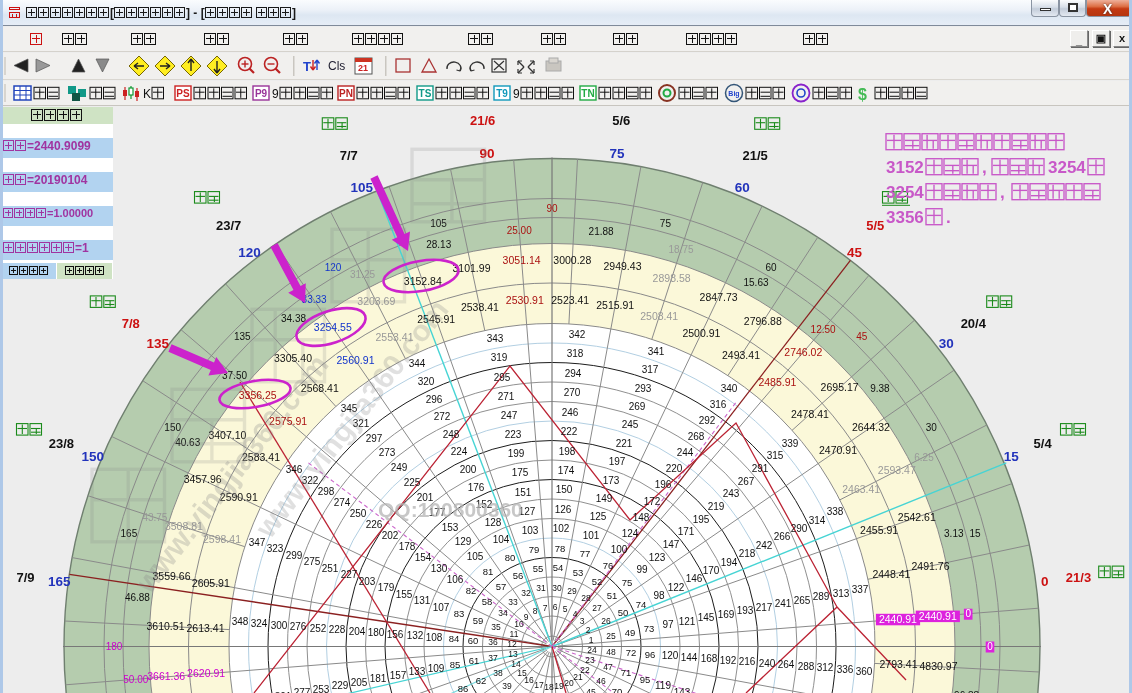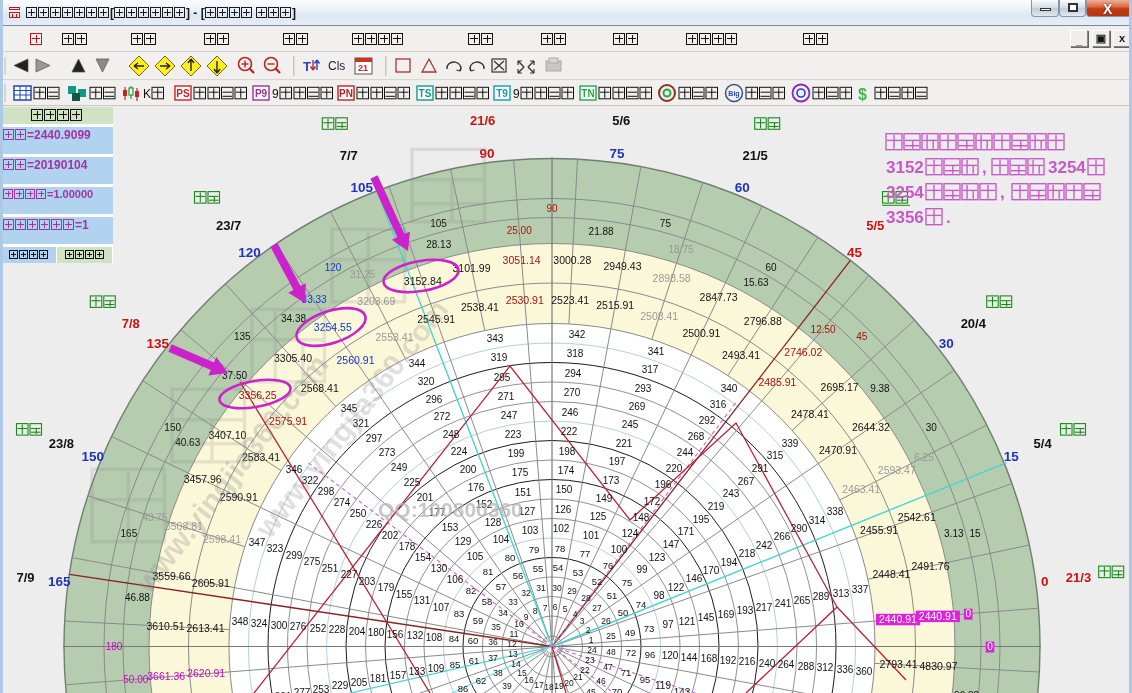--- a/index.html
+++ b/index.html
@@ -19,21 +19,21 @@
 #bmin i{position:absolute;left:8px;top:8px;width:11px;height:3px;background:#fff;border:1px solid #333}
 #bmax i{position:absolute;left:8px;top:3px;width:10px;height:9px;border:2px solid #333;background:#fff}
 #bclose i{position:absolute;left:16px;top:1px;color:#fff;font-weight:bold;font-size:14px;font-style:normal;text-shadow:0 0 2px #333}
 #menu{position:absolute;left:0;top:27px;width:1132px;height:25px;background:#f1f0ee;border-bottom:1px solid #d5d2cc;font-size:13px;color:#111}
 #menu span{position:absolute;top:5px}
 .mdib{position:absolute;top:3px;width:18px;height:17px;background:#efeeec;border:1px solid #fff;border-right-color:#888;border-bottom-color:#888;box-shadow:1px 1px 0 #666;text-align:center;font-size:11px;font-weight:bold;line-height:15px}
 #tb1{position:absolute;left:0;top:53px;width:1132px;height:27px;background:#f1f0ee;border-bottom:1px solid #d9d6d0}
 #tb2{position:absolute;left:0;top:81px;width:1132px;height:25px;background:#f1f0ee;border-bottom:1px solid #c8c5bf}
 #panel{position:absolute;left:1px;top:107px;width:112px;background:#fff}
 #panel .hd{background:#cfe3c4;color:#111;font-size:12px;text-align:center;font-weight:bold;padding-top:2px;height:17px}
-#panel .rw{height:27px;background:#b2d3f0;color:#a034a0;font-size:12px;font-weight:bold;margin-top:3px;padding:1px 0 0 2px;white-space:nowrap;overflow:hidden}
+#panel .rw{height:20px;background:#b2d3f0;color:#a034a0;font-size:12px;font-weight:bold;margin-top:14px;padding:1px 0 0 2px;white-space:nowrap;overflow:hidden}
 #panel .bt{display:inline-block;width:55px;height:16px;font-size:11px;color:#111;text-align:center;padding-top:1px;margin-top:3px;vertical-align:top}
 #frame-l{position:absolute;left:0;top:0;width:3px;height:693px;background:#aec8e8}
 #frame-r{position:absolute;right:0;top:0;width:3px;height:693px;background:#aec8e8}
 </style></head>
 <body>
 <svg width="1132" height="587" viewBox="0 106 1132 587" font-family="Liberation Sans" style="position:absolute;left:0;top:106px">
     <circle cx="552.0" cy="646.5" r="488" fill="#b5ccae" stroke="#6f7f6f" stroke-width="1.4"></circle>
 <circle cx="552.0" cy="646.5" r="448" fill="none" stroke="#8a8a8a" stroke-width="1"></circle>
 <circle cx="552.0" cy="646.5" r="429" fill="none" stroke="#8a8a8a" stroke-width="1"></circle>
 <circle cx="552.0" cy="646.5" r="403" fill="#fbf8d9" stroke="#8a8a8a" stroke-width="1"></circle>

